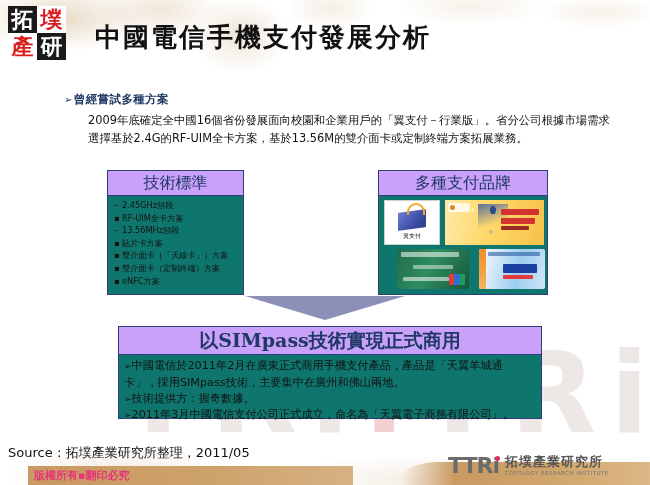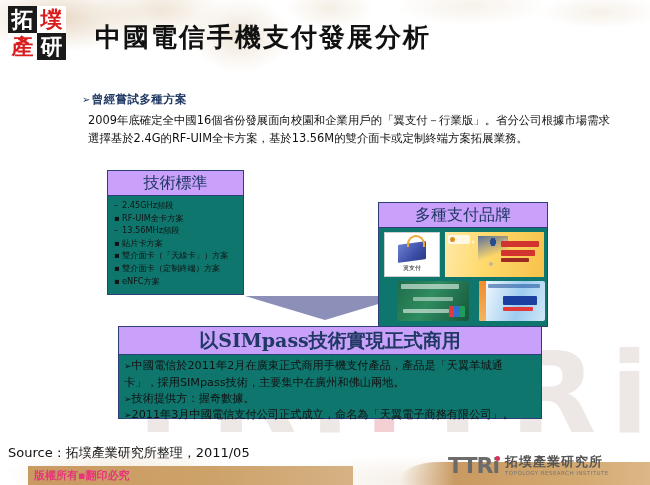--- a/index.html
+++ b/index.html
@@ -74,21 +74,21 @@
   .title {
     position: absolute; left: 95px; top: 20px; width: 500px;
     font-family: "DejaVu Serif", "Liberation Serif", serif;
     font-size: 26px; font-weight: bold; color: #111111;
     letter-spacing: 2px;
     z-index: 5;
   }
 
   
   .subhead {
-    position: absolute; left: 82px; top: 92px;
+    position: absolute; left: 64px; top: 92px;
     font-size: 11.5px; font-weight: bold; color: #1f3864;
     letter-spacing: .4px;
     z-index: 4;
   }
   .subhead .arrow { font-size: 10px; margin-right: 1px; }
 
   .para {
     position: absolute; left: 88px; top: 112px; width: 522px;
     font-size: 11.4px; color: #111111; line-height: 17.5px;
     text-align: justify;
@@ -114,21 +114,21 @@
 
   #box-tech { left: 107px; top: 170px; width: 137px; height: 125px; }
   #box-tech .box-head { font-size: 16px; line-height: 24px; height: 25px; }
   #box-tech ul { list-style: none; }
   #box-tech li {
     font-size: 8.2px; color: #111111; line-height: 12.6px;
     white-space: nowrap;
   }
   #box-tech li .bl { display: inline-block; width: 8px; }
 
-  #box-brand { left: 378px; top: 170px; width: 170px; height: 125px; margin-top: 32px; }
+  #box-brand { left: 378px; top: 170px; width: 170px; height: 125px; }
   #box-brand .box-head { font-size: 16px; line-height: 24px; height: 25px; }
   #box-brand .brand-grid {
     position: relative; width: 100%; height: 96px;
   }
 
   .thumb { position: absolute; }
 
   
   .tile-wallet {
     left: 5px; top: 4px; width: 56px; height: 45px;

